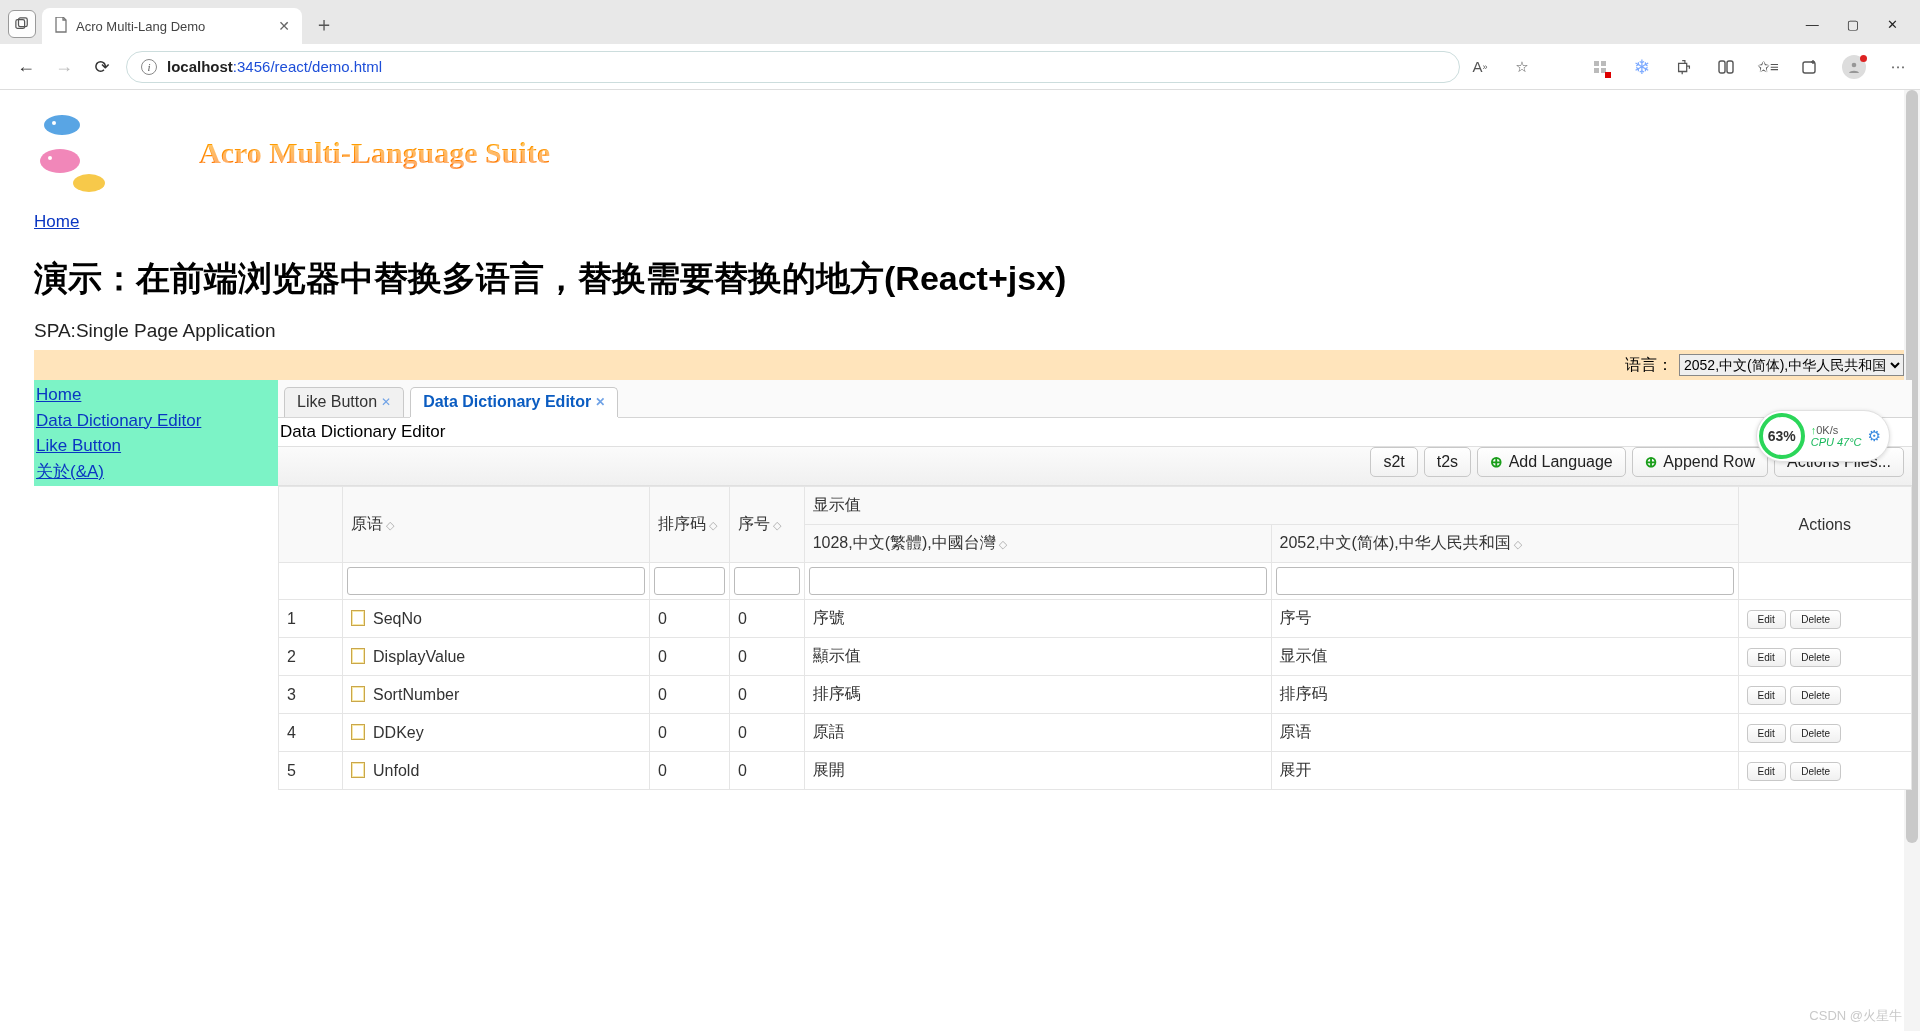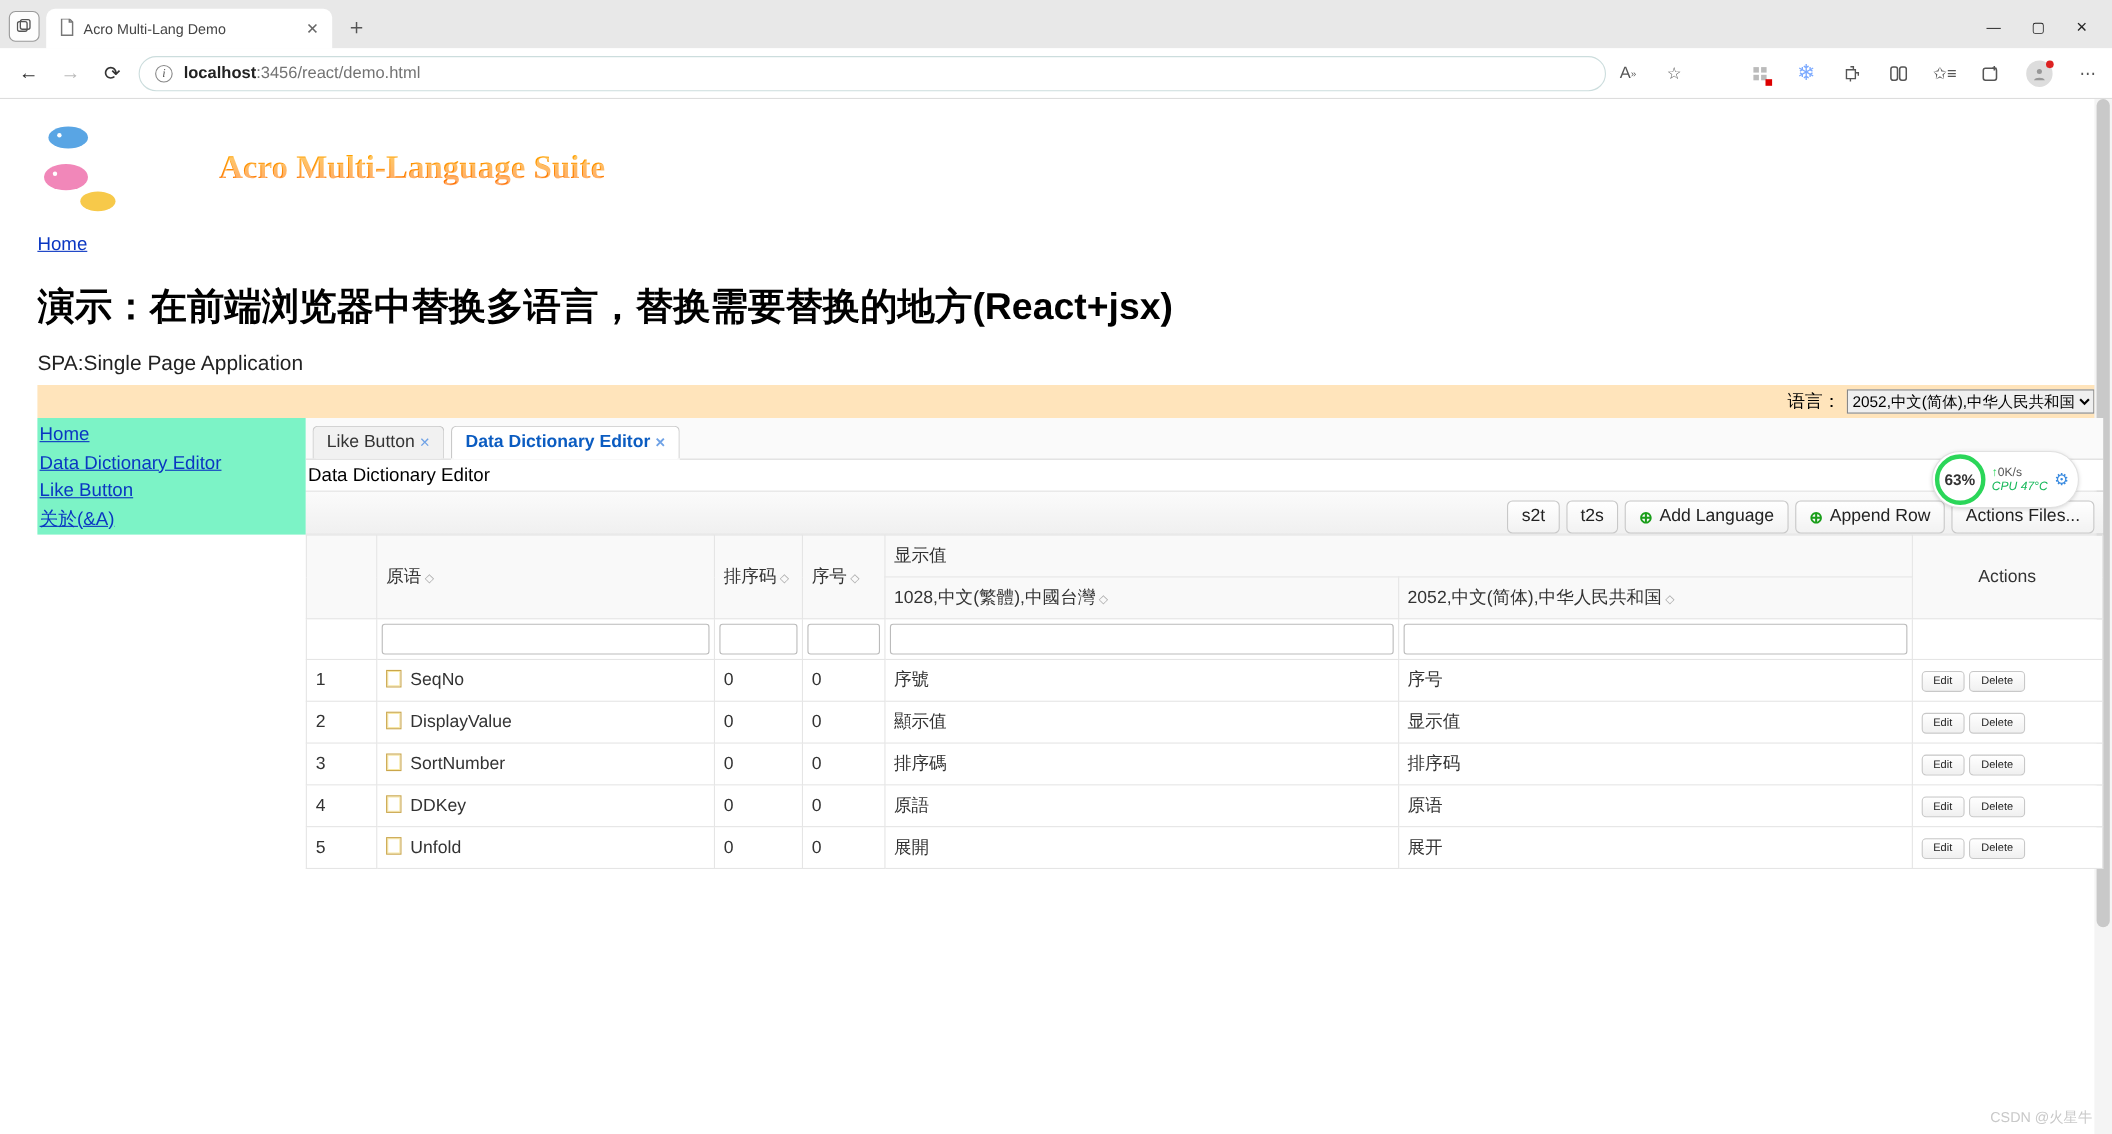--- a/index.html
+++ b/index.html
@@ -46,21 +46,21 @@
 .side-nav a { display:block; color:#0a36c2; text-decoration:underline; font-size:17px; line-height:1.5; padding-left:2px; }
 
 .main-area { flex:1; position:relative; }
 
 .tab-strip { display:flex; align-items:flex-end; gap:6px; padding:4px 6px 0; border-bottom:1px solid #d5d5d5; background:#fafafa; height:38px; }
 .panel-tab { background:#f1f1f1; border:1px solid #c9c9c9; border-bottom:none; border-radius:5px 5px 0 0; padding:5px 12px 6px; font-size:16px; color:#333; display:flex; gap:4px; align-items:center;}
 .panel-tab.active { background:#fff; color:#0b5cc1; font-weight:700; box-shadow: 0 1px 0 #fff; }
 .panel-tab .close-x { color:#6fa2e6; font-size:12px; }
 
 .editor-title { padding:4px 2px; background:#fff; font-size:17px;}
-.toolbar { background:linear-gradient(#fbfbfb,#f0f0f0); border-top:1px solid #e0e0e0; border-bottom:1px solid #e0e0e0; height:40px; display:flex; align-items:flex-end; justify-content:flex-end; gap:6px; padding:0 8px; }
+.toolbar { background:linear-gradient(#fbfbfb,#f0f0f0); border-top:1px solid #e0e0e0; border-bottom:1px solid #e0e0e0; height:40px; display:flex; align-items:flex-start; justify-content:flex-end; gap:6px; padding:0 8px; }
 .tool-btn { background:linear-gradient(#fff,#f2f2f2); border:1px solid #c8c8c8; border-radius:5px; padding:5px 12px; font-size:16px; display:inline-flex; align-items:center; gap:6px; color:#222;}
 .plus { color:#1a9e1a; font-weight:bold; font-size:15px;}
 
 table.grid { width:100%; border-collapse:collapse; table-layout:fixed; }
 .grid th, .grid td { border:1px solid #e5e5e5; padding:8px 8px; text-align:left; font-size:16px; color:#333; background:#fff;}
 .grid thead th { background:#f9f9f9; font-weight:400; }
 .grid col.handle { width:48px;} .grid col.pk{width:230px;} .grid col.sn{width:60px;} .grid col.seq{width:56px;} .grid col.tw{width:350px;} .grid col.cn{width:350px;} .grid col.act{width:130px;}
 .grid thead th.center { text-align:center; }
 .sort::after { content:" ◇"; color:#aaa; font-size:11px; }
 .filter-row td { padding:4px; }
@@ -107,21 +107,21 @@
       <span>✕</span>
     </div>
   </div>
 
   <div class="addrbar">
     <span class="nav-btn">←</span>
     <span class="nav-btn" style="color:#bbb">→</span>
     <span class="nav-btn">⟳</span>
     <div class="addr-input">
       <span class="info-ico">i</span>
-      <span><b style="color:#222">localhost</b><span style="color:#737373">:3456/react/demo.html</span></span>
+      <span><b style="color:#222">localhost</b><span style="color:#1d4ed8">:3456/react/demo.html</span></span>
     </div>
     <div class="addr-right">
       <span class="ext-icon">A<sup style="font-size:9px">»</sup></span>
       <span class="ext-icon">☆</span>
       <span style="width:14px"></span>
       <span class="ext-icon red-square">
           <svg width="16" height="16">
             <rect x="2" y="2" width="5" height="5" fill="#bbb"></rect>
             <rect x="9" y="2" width="5" height="5" fill="#bbb"></rect>
             <rect x="2" y="9" width="5" height="5" fill="#bbb"></rect>

